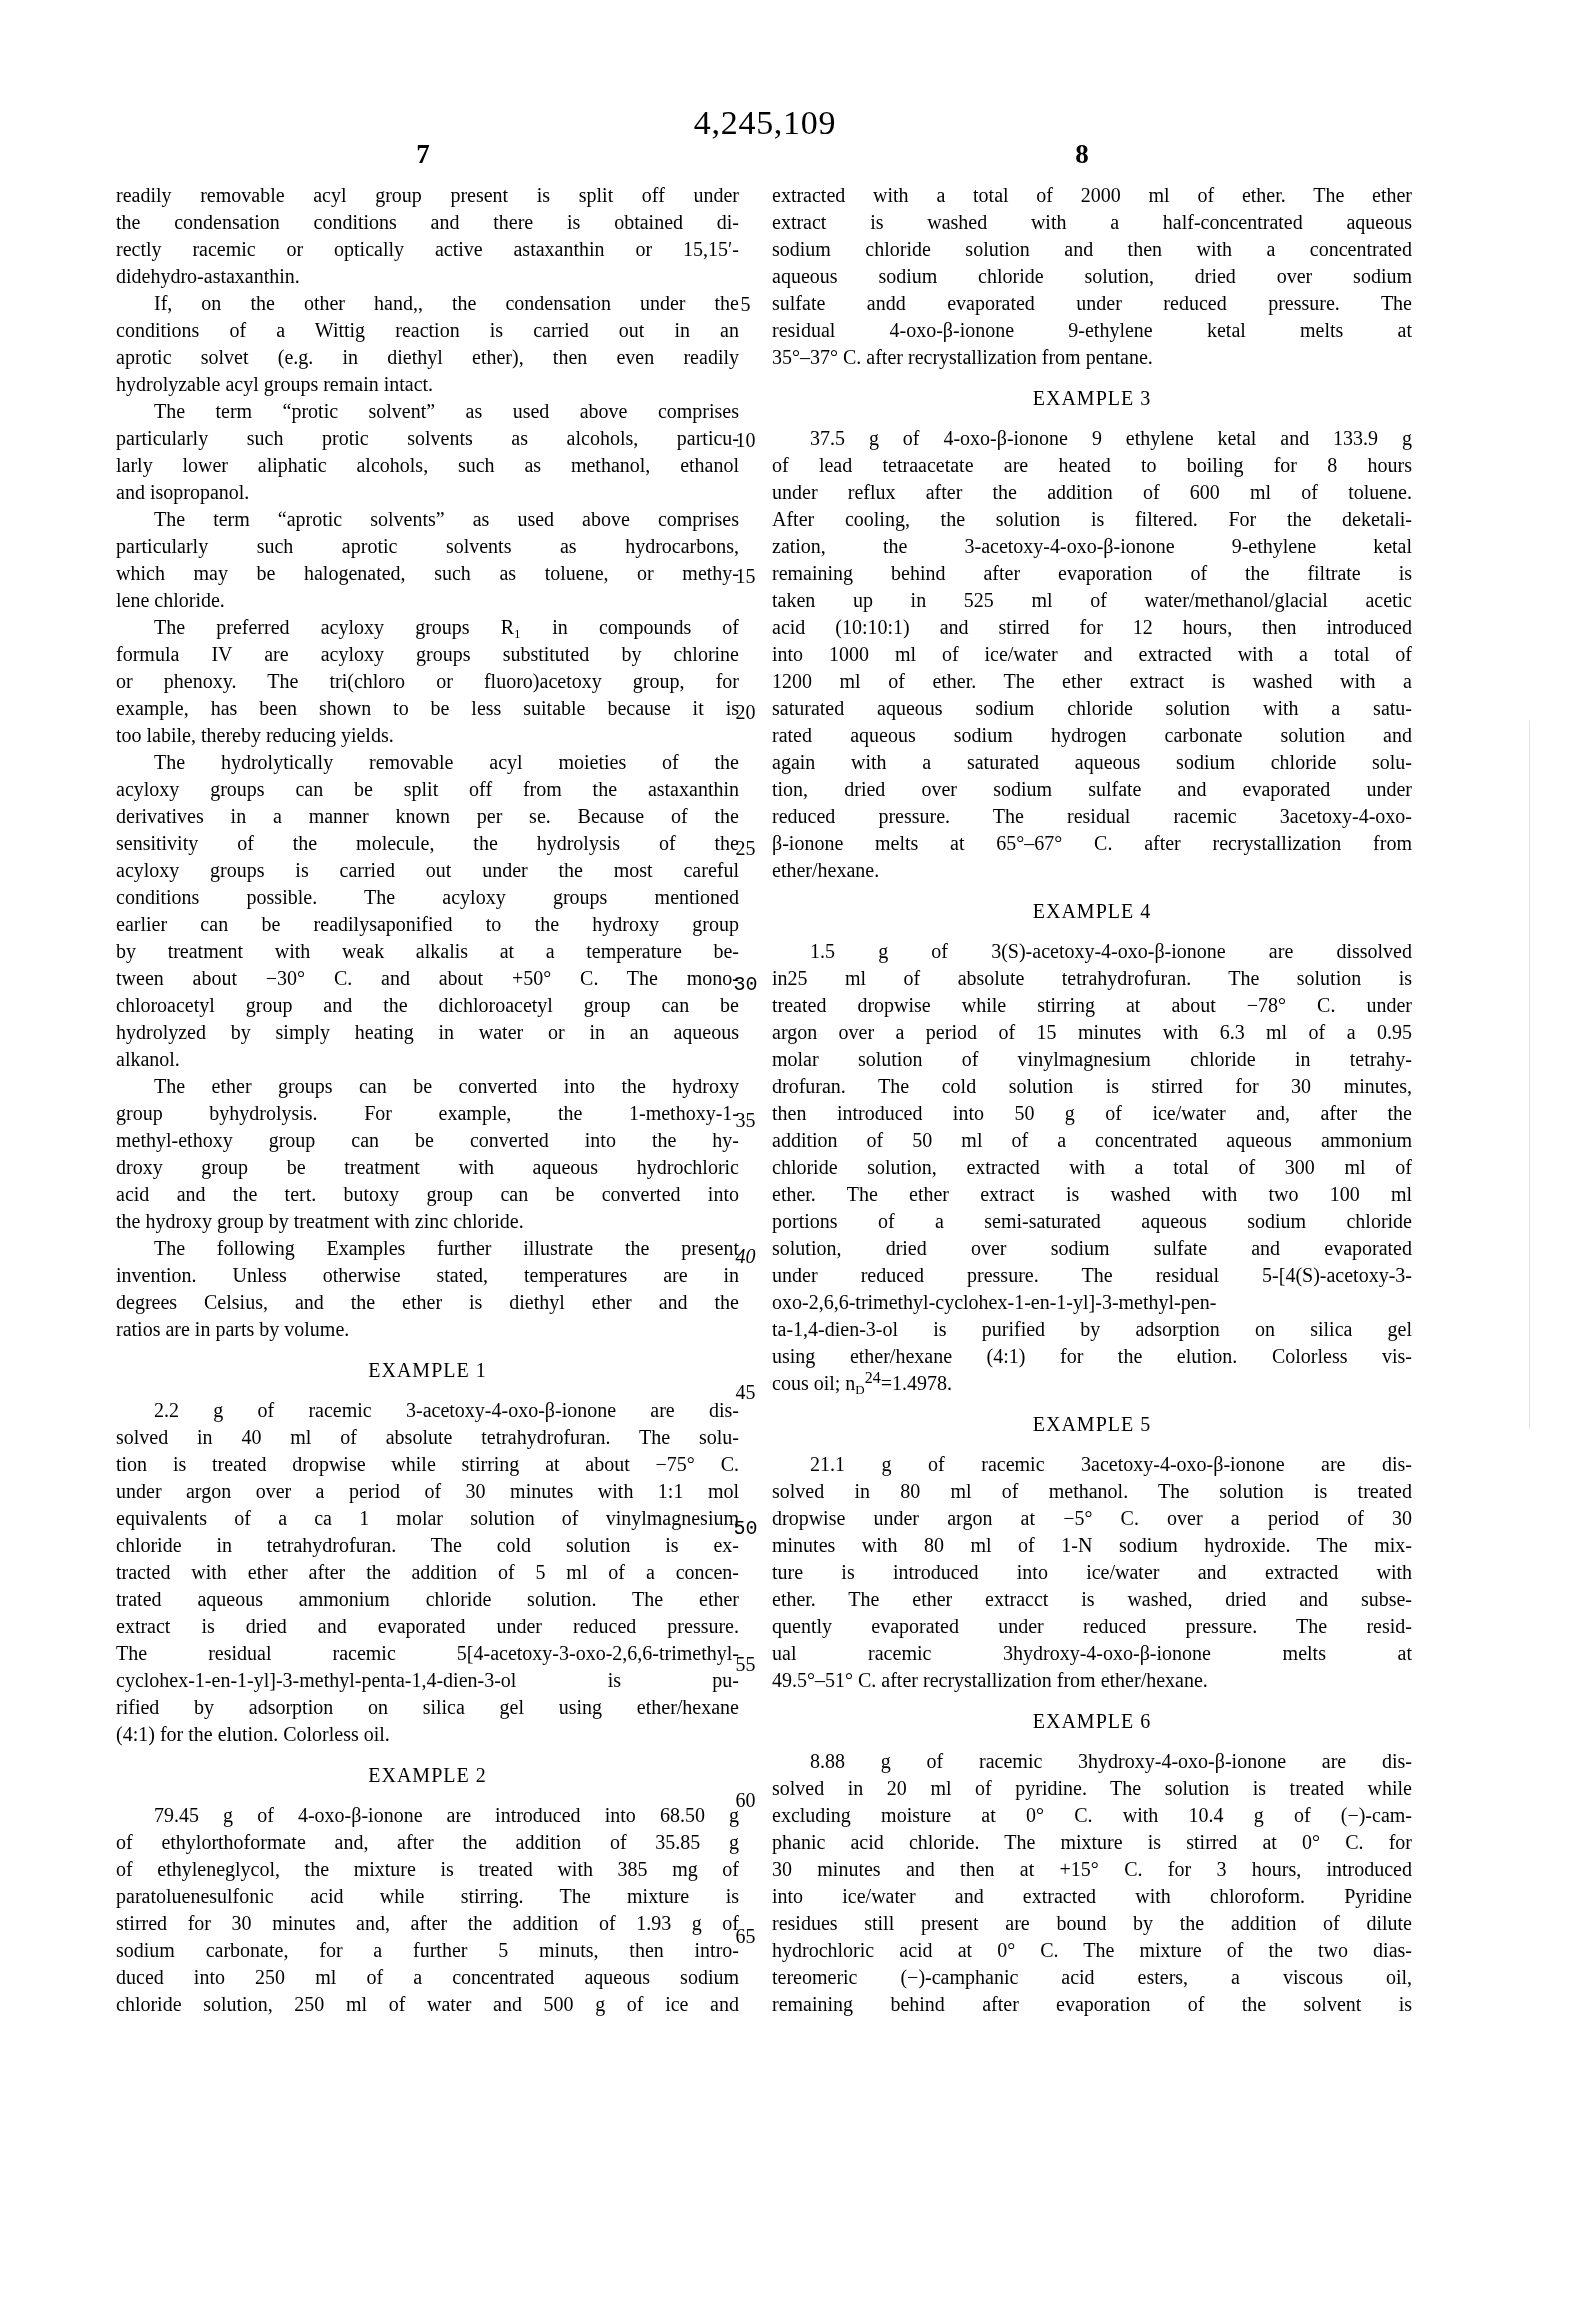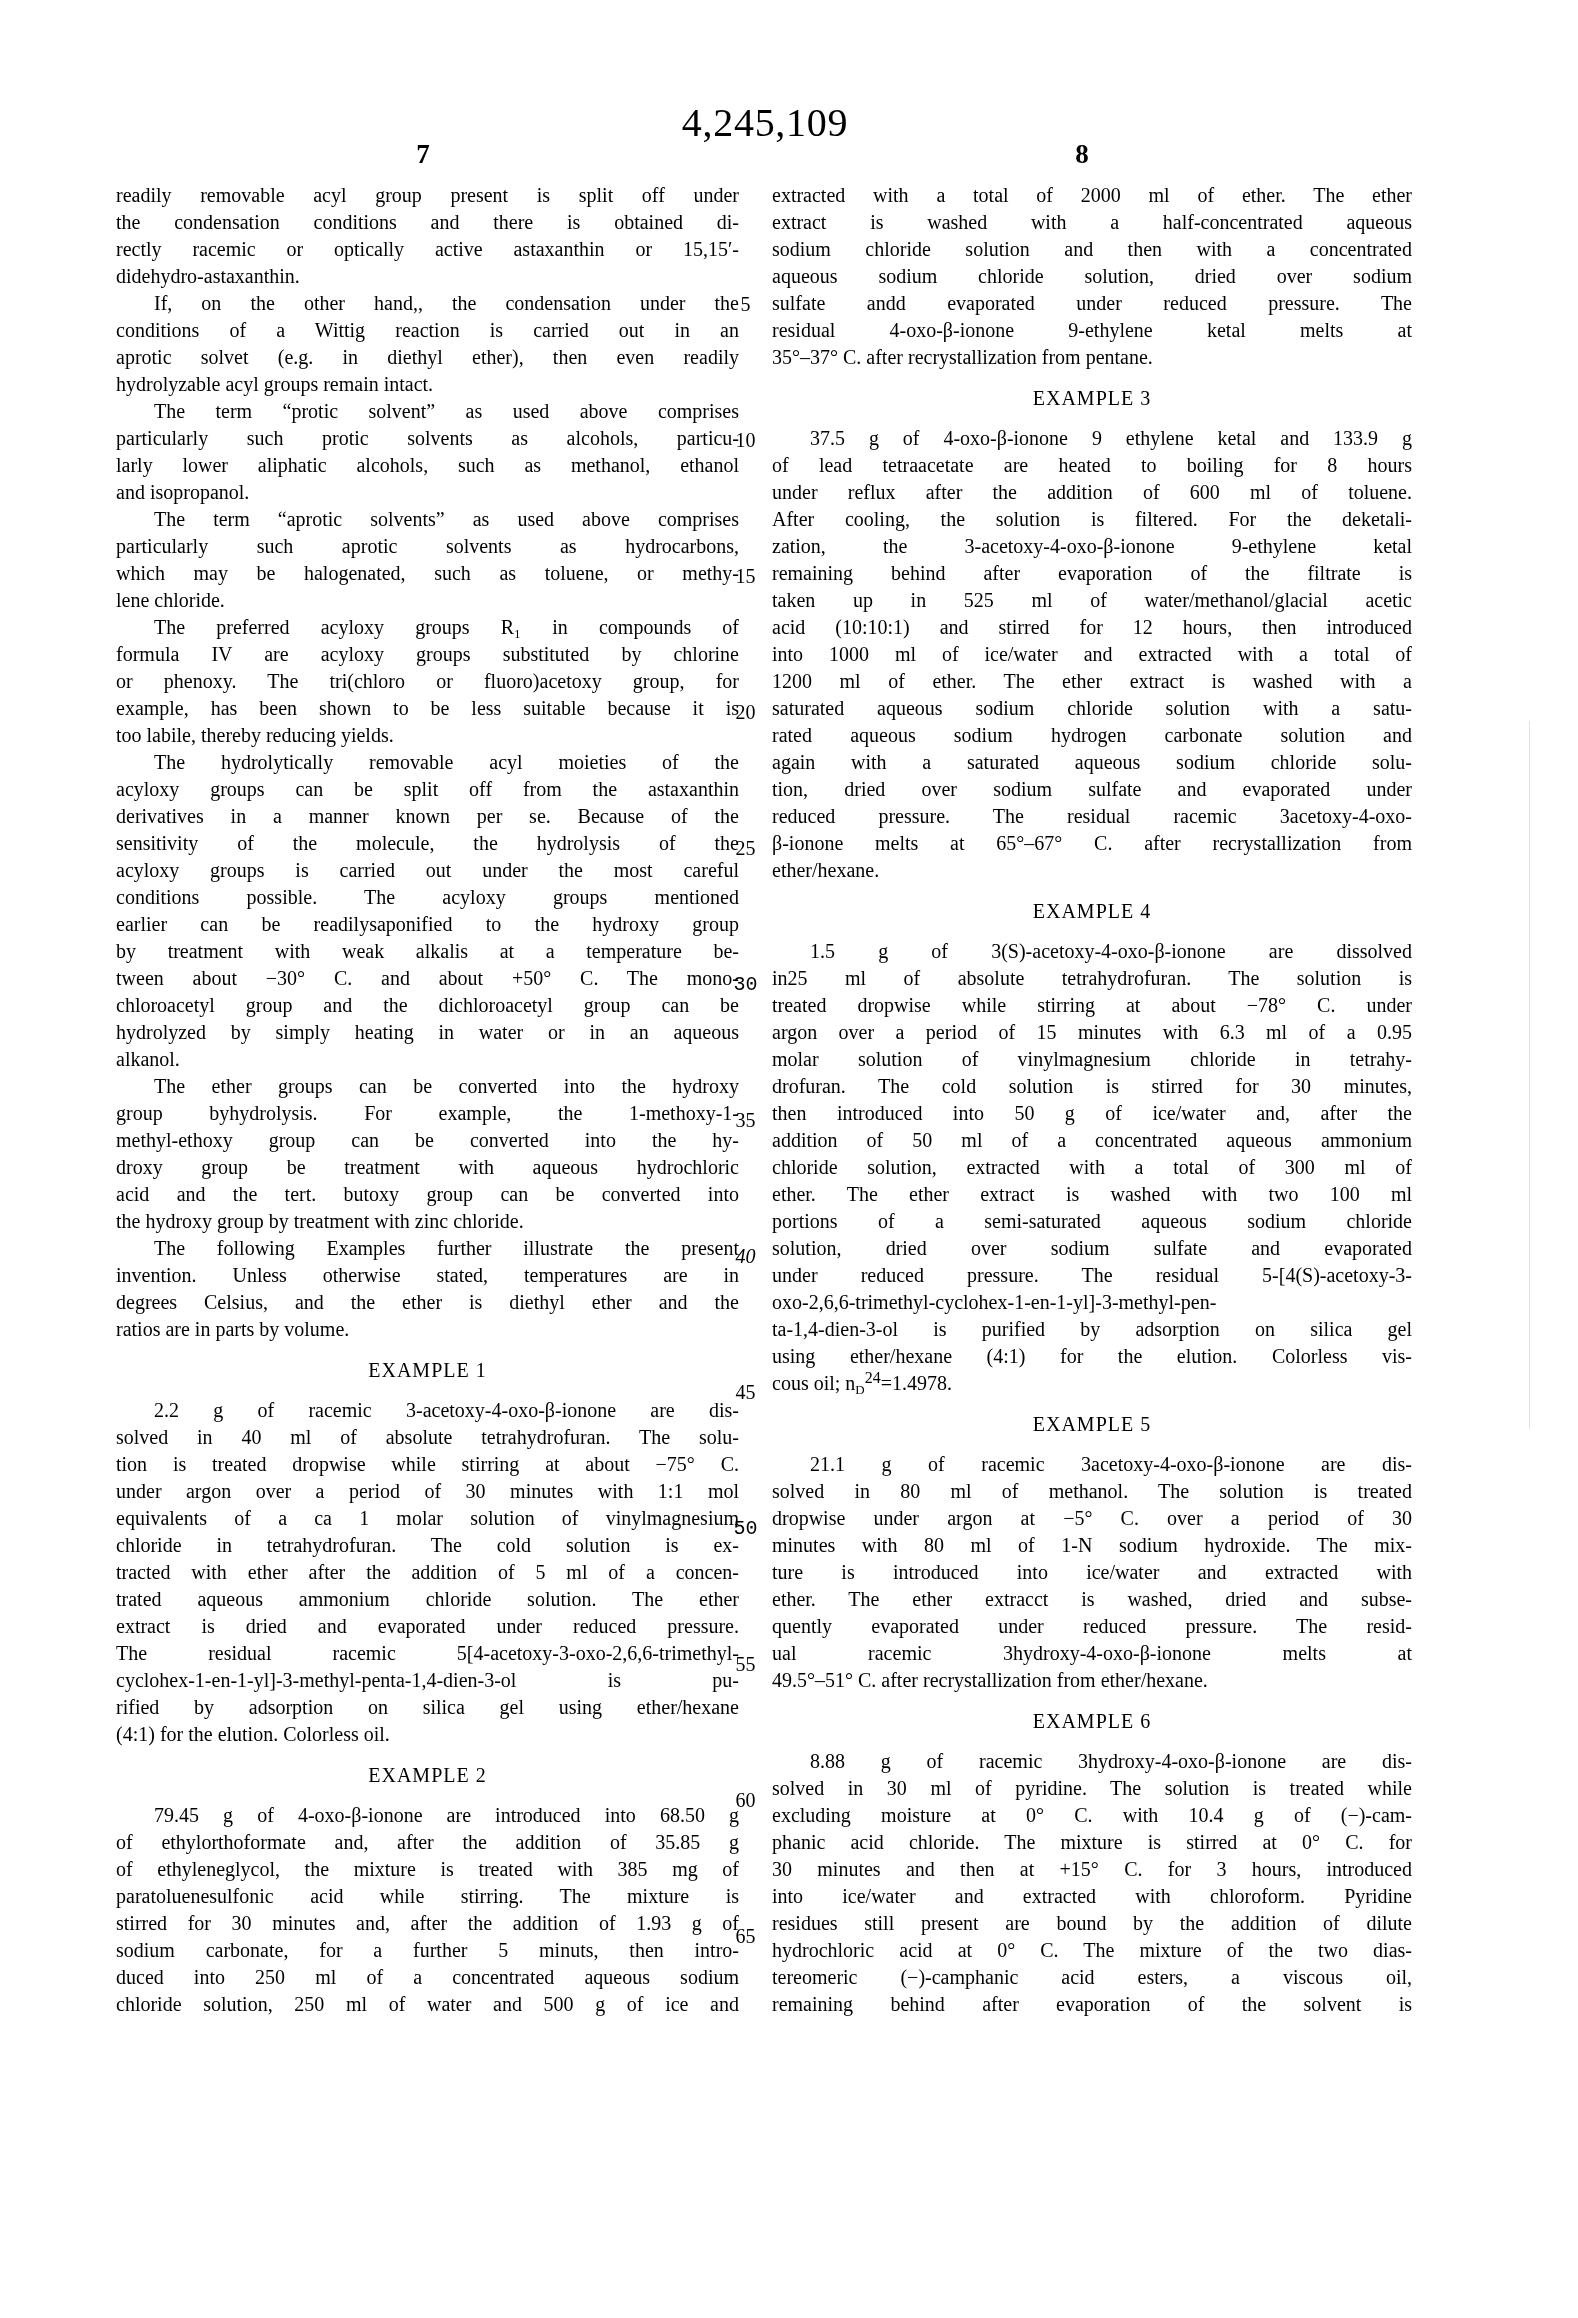--- a/index.html
+++ b/index.html
@@ -15,21 +15,21 @@
     font-family: "Liberation Serif", "DejaVu Serif", serif;
     color: #000000;
     overflow: hidden;
   }
   .patent-number {
     position: absolute;
     top: 106px;
     left: 595px;
     width: 340px;
     text-align: center;
-    font-size: 40px;
+    font-size: 34px;
     letter-spacing: 0.7px;
     line-height: 33px;
     white-space: nowrap;
   }
   .page-num {
     position: absolute;
     top: 139px;
     width: 82px;
     text-align: center;
     font-size: 27px;
@@ -221,21 +221,21 @@
       <div class="line j">solved in 80 ml of methanol. The solution is treated</div>
       <div class="line j">dropwise under argon at −5° C. over a period of 30</div>
       <div class="line j">minutes with 80 ml of 1-N sodium hydroxide. The mix-</div>
       <div class="line j">ture is introduced into ice/water and extracted with</div>
       <div class="line j">ether. The ether extracct is washed, dried and subse-</div>
       <div class="line j">quently evaporated under reduced pressure. The resid-</div>
       <div class="line j">ual racemic 3hydroxy-4-oxo-β-ionone melts at</div>
       <div class="line end">49.5°–51° C. after recrystallization from ether/hexane.</div>
       <div class="line head">EXAMPLE 6</div>
       <div class="line j ind">8.88 g of racemic 3hydroxy-4-oxo-β-ionone are dis-</div>
-      <div class="line j">solved in 30 ml of pyridine. The solution is treated while</div>
+      <div class="line j">solved in 20 ml of pyridine. The solution is treated while</div>
       <div class="line j">excluding moisture at 0° C. with 10.4 g of (−)-cam-</div>
       <div class="line j">phanic acid chloride. The mixture is stirred at 0° C. for</div>
       <div class="line j">30 minutes and then at +15° C. for 3 hours, introduced</div>
       <div class="line j">into ice/water and extracted with chloroform. Pyridine</div>
       <div class="line j">residues still present are bound by the addition of dilute</div>
       <div class="line j">hydrochloric acid at 0° C. The mixture of the two dias-</div>
       <div class="line j">tereomeric (−)-camphanic acid esters, a viscous oil,</div>
       <div class="line j">remaining behind after evaporation of the solvent is</div>
     </div>
 

